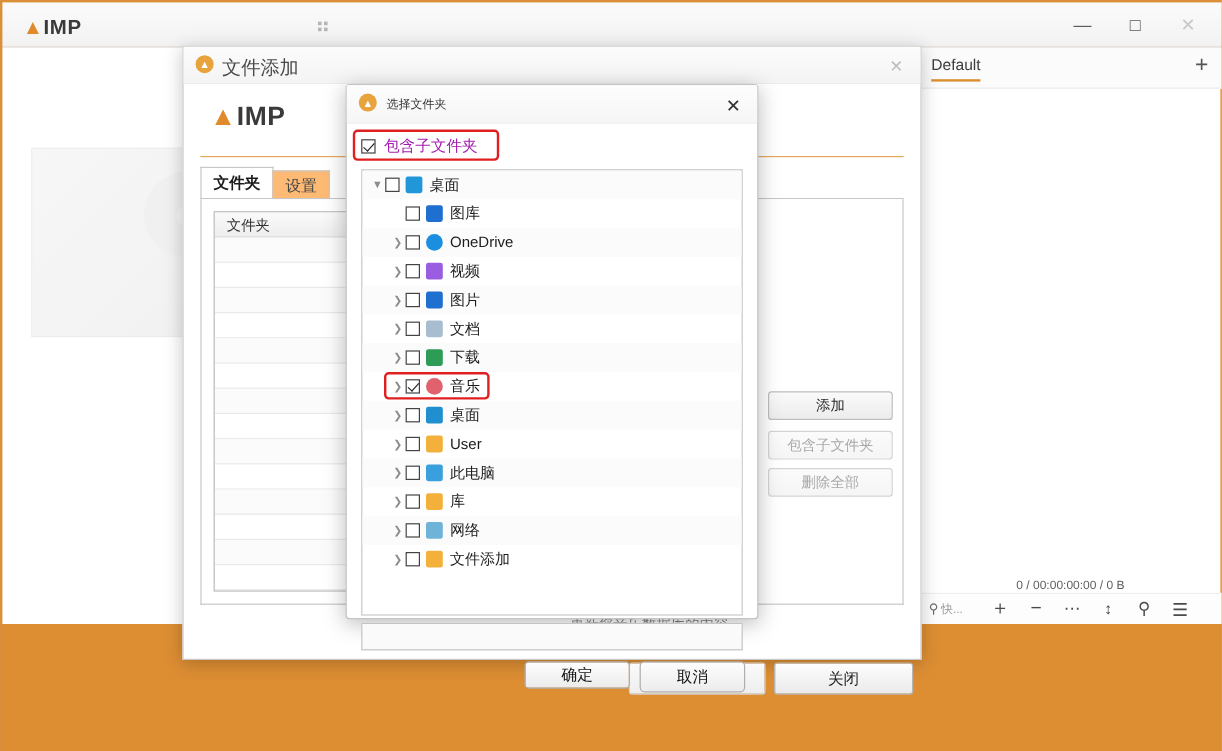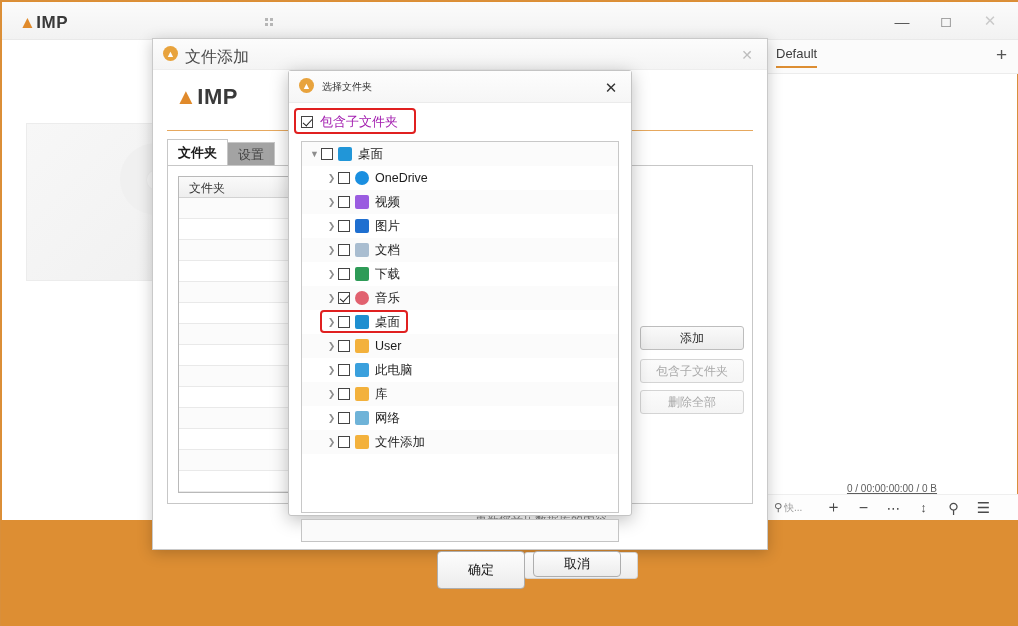--- a/index.html
+++ b/index.html
@@ -51,21 +51,21 @@
   #playlist-panel{
     position:absolute; left:765px; top:39px; width:251px; height:480px; background:#ffffff;
     border-left:1px solid #e6e6e6;
   }
   #pl-tabbar{ position:absolute; left:0; top:0; width:251px; height:34px;
     background:#fbfbfb; border-bottom:1px solid #ececec;}
   #pl-tab{ position:absolute; left:9px; top:6px; font-size:13px; color:#3d3d3d; padding-bottom:5px;
     border-bottom:2px solid #dd8e33; }
   #pl-add{ position:absolute; right:11px; top:6px; font-size:19px; color:#555; line-height:18px;}
   #pl-status{ position:absolute; left:0; right:0; bottom:26px; text-align:center;
-    font-size:10px; color:#5d5d5d;text-decoration:underline; }
+    font-size:10px; color:#5d5d5d; }
   #pl-toolbar{ position:absolute; left:0; bottom:0; width:251px; height:26px;
     display:flex; align-items:center; background:#fdfdfd; border-top:1px solid #efefef; }
   #pl-toolbar .ti{ color:#4a4a4a; display:flex; align-items:center; justify-content:center; }
   #quick-search{ display:flex; align-items:center; gap:2px; margin-left:7px; font-size:10px; color:#9a9a9a; }
 
   
   #playerbar{ position:absolute; left:1px; top:519px; width:1016px; height:106px; background:#dd8e33; }
 
   
   #dlg-add{
@@ -79,21 +79,21 @@
     color:#fff; font-size:9px; }
   #dlg-add-title .t{ position:absolute; left:32px; top:8px; font-size:16px; color:#4a4a4a; }
   #dlg-add-close{ position:absolute; right:8px; top:5px; width:24px;height:22px;
     display:flex;align-items:center;justify-content:center; color:#bdbdbd; font-size:14px; }
   #dlg-add-logo{ position:absolute; left:22px; top:45px; font-size:22px; font-weight:bold; color:#3a3a3a; letter-spacing:.5px;}
   #dlg-add-logo .tri{ color:#e08a2b; }
   #dlg-add-rule{ position:absolute; left:14px; top:91px; width:586px; height:1px; background:#e6a85e; }
 
   #tabs-row{ position:absolute; left:14px; top:100px; height:27px; display:flex; align-items:flex-end; }
   .tabi{ height:24px; padding:0 10px; font-size:13px; display:flex; align-items:center;
-    border:1px solid #c7c7c7; border-bottom:none; background:#a3a3a3; color:#444; margin-right:-1px;}
+    border:1px solid #c7c7c7; border-bottom:none; background:#fdba74; color:#444; margin-right:-1px;}
   .tabi.active{ background:#ffffff; height:27px; font-weight:bold; color:#1c1c1c; }
   #tabs-line{ position:absolute; left:14px; top:126px; width:586px; height:1px; background:#c7c7c7;}
 
   #panel-body{ position:absolute; left:14px; top:127px; width:586px; height:338px;
     border:1px solid #c7c7c7; border-top:none; background:#ffffff; }
   #folders-list{ position:absolute; left:10px; top:10px; width:444px; height:317px;
     border:1px solid #b9b9b9; background:#fff; overflow:hidden; }
   #folders-head{ height:21px; background:linear-gradient(to bottom,#fafafa,#eeeeee);
     border-bottom:1px solid #d2d2d2; font-size:12px; color:#333; padding:3px 0 0 10px; }
   .flrow{ height:21px; border-bottom:1px solid #e9e9e9; }
@@ -141,21 +141,21 @@
   .trow{ height:24px; display:flex; align-items:center; font-size:12.5px; color:#1c1c1c; }
   .trow:nth-child(odd){ background:#fbfbfb; }
   .trow.hl{ position:relative; }
   .arrow{ width:13px; text-align:center; color:#8d8d8d; font-size:9px; flex:none; }
   .ticon{ width:14px;height:14px; margin:0 6px 0 5px; flex:none; border-radius:2px; }
   #music-hl{ position:absolute; left:12px; width:88px; height:23px; border:2px solid #e02020;
     border-radius:4px; pointer-events:none; }
 
   #path-input{ position:absolute; left:12px; top:448px; width:318px; height:23px;
     border:1px solid #c4c4c4; background:#fafafa; }
-  #b-ok{ position:absolute; left:148px; top:480px; width:88px; height:38px;
+  #b-ok{ position:absolute; left:148px; top:480px; width:88px; height:23px;
     border:1px solid #aeaeae; border-radius:4px; font-size:13px; color:#111;
     background:linear-gradient(to bottom,#fdfdfd,#ececec); display:flex;align-items:center;justify-content:center;}
   #b-cancel{ position:absolute; left:244px; top:480px; width:88px; height:26px;
     border:1px solid #aeaeae; border-radius:4px; font-size:13px; color:#111;
     background:linear-gradient(to bottom,#fdfdfd,#ececec); display:flex;align-items:center;justify-content:center;}
 </style>
 </head>
 <body>
 
 <div id="app-window">
@@ -257,20 +257,21 @@
       <div class="flrow"></div>
       <div class="flrow"></div>
     </div>
     <div class="sbtn" id="b-add">添加</div>
     <div class="sbtn dis" id="b-delsel">包含子文件夹</div>
     <div class="sbtn dis" id="b-delall">删除全部</div>
   </div>
 
   <div id="hint-text">更新您音乐数据库的内容</div>
   <div id="b-update">更新</div>
+  <div id="b-close">关闭</div>
 </div>
 
 <div id="dlg-folder">
   <div id="dlg-folder-title">
     <div class="dlg-ico">▲</div>
     <div class="t">选择文件夹</div>
     <div id="dlg-folder-close">✕</div>
   </div>
 
   <div id="subfolders-row">
@@ -280,20 +281,26 @@
   <div id="subfolders-hl"></div>
 
   <div id="treebox">
       <div class="trow" style="padding-left: 6px;">
         <span class="arrow">▼</span>
         <span class="cbx"></span>
         <span class="ticon" style="background: rgb(33, 150, 216);"></span>
         <span>桌面</span>
       </div>
       <div class="trow" style="padding-left: 23px;">
+        <span class="arrow"></span>
+        <span class="cbx"></span>
+        <span class="ticon" style="background: rgb(31, 111, 208);"></span>
+        <span>图库</span>
+      </div>
+      <div class="trow" style="padding-left: 23px;">
         <span class="arrow">❯</span>
         <span class="cbx"></span>
         <span class="ticon" style="background: rgb(26, 143, 224); border-radius: 50%;"></span>
         <span>OneDrive</span>
       </div>
       <div class="trow" style="padding-left: 23px;">
         <span class="arrow">❯</span>
         <span class="cbx"></span>
         <span class="ticon" style="background: rgb(154, 92, 224);"></span>
         <span>视频</span>

